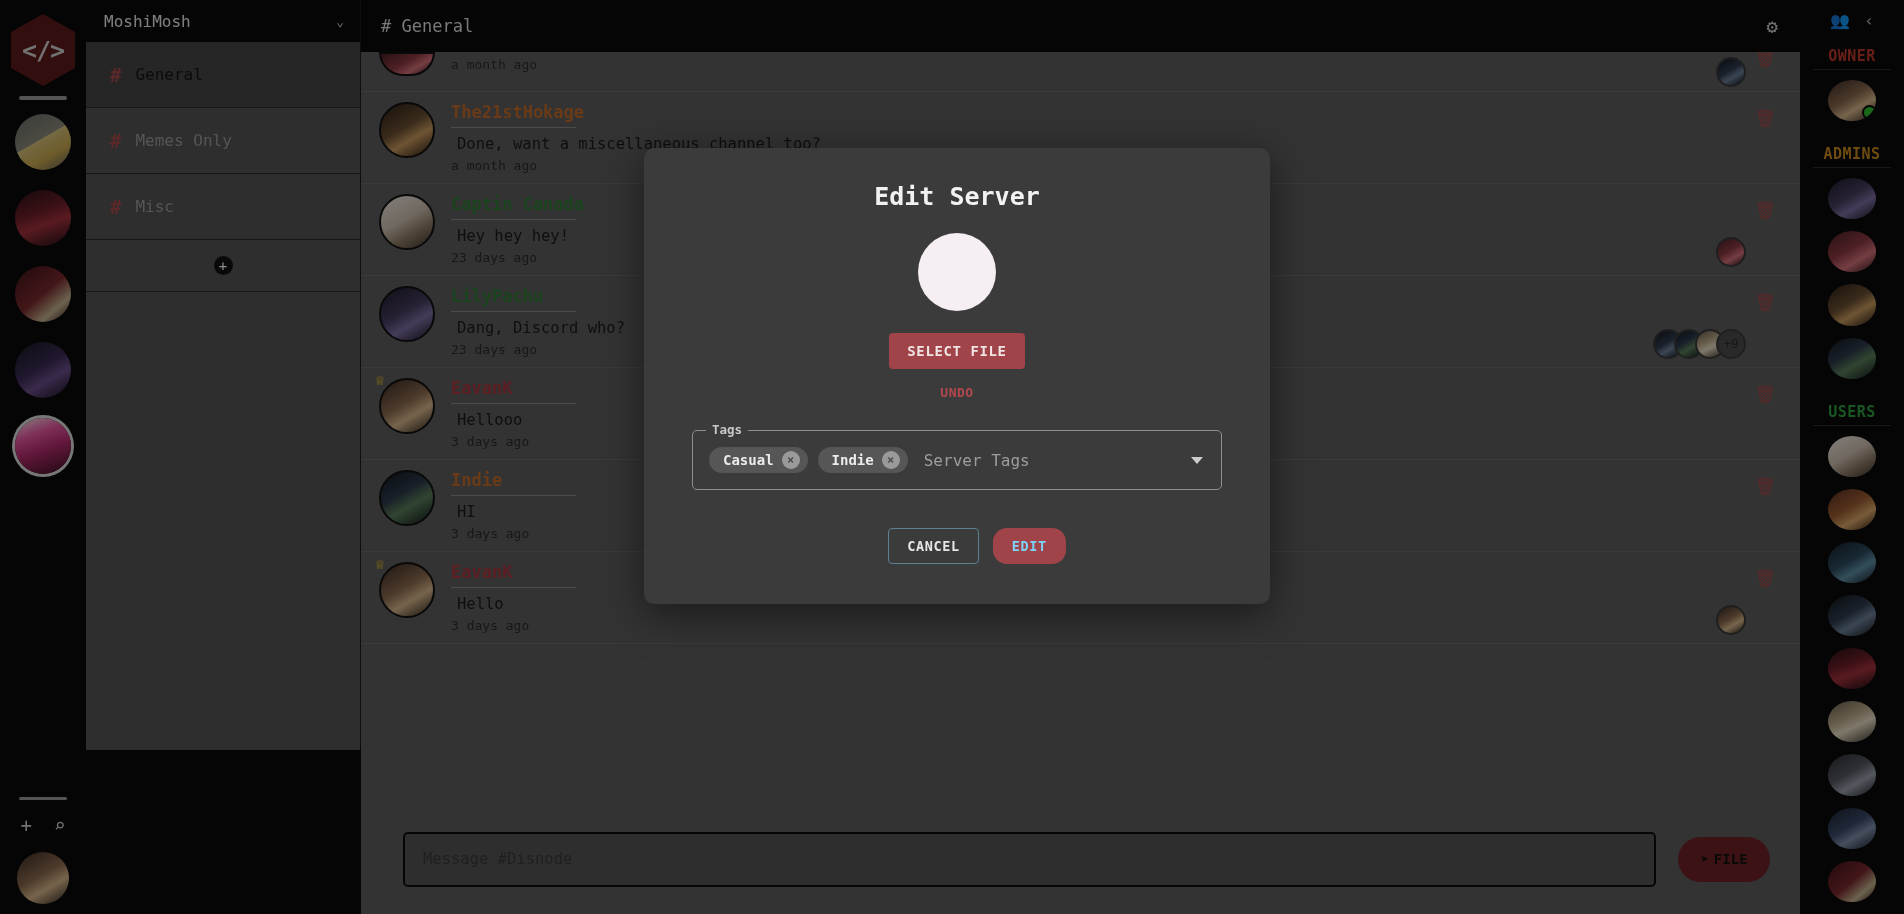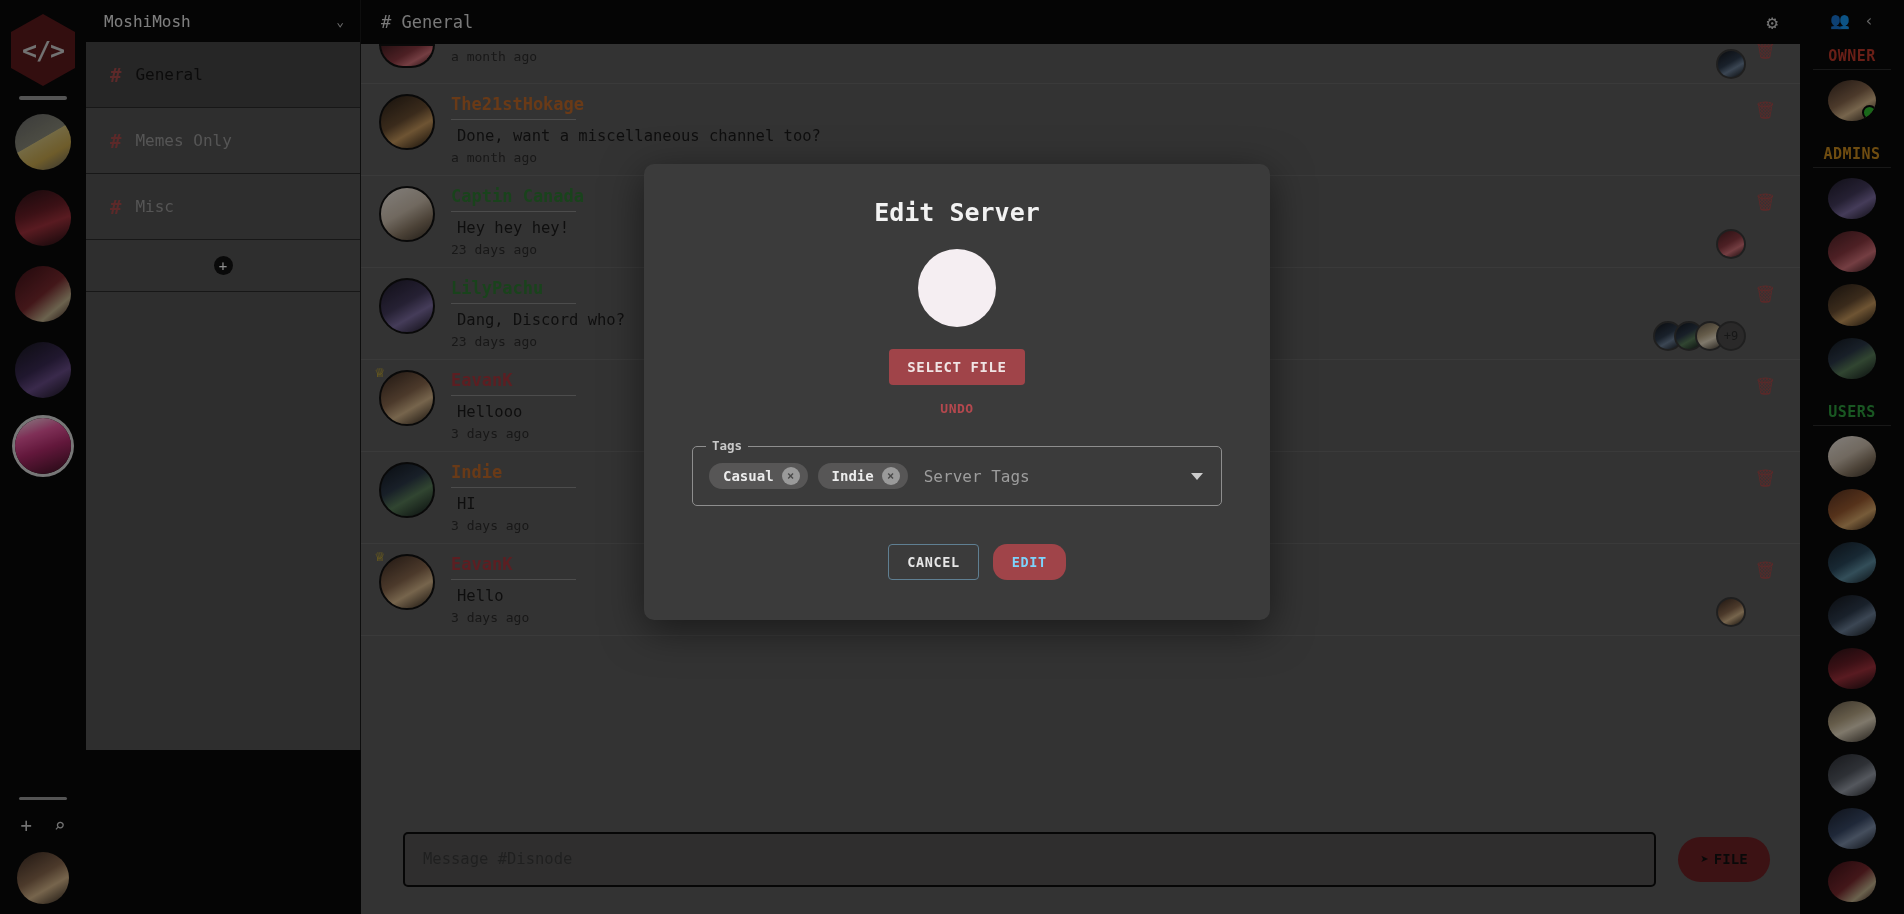--- a/index.html
+++ b/index.html
@@ -70,21 +70,21 @@
   .plus-circle {
     width: 19px; height: 19px; border-radius: 50%; background: #111; color: #fff;
     display: flex; align-items: center; justify-content: center; font-size: 14px;
     line-height: 1; cursor: pointer;
   }
   #channel-filler { flex: 1; background: #555454; }
 
   
   #chat { flex: 1; display: flex; flex-direction: column; height: 914px; min-width: 0; }
   #chat-header {
-    height: 44px; background: #0a0a0a; display: flex; align-items: center;
+    height: 52px; background: #0a0a0a; display: flex; align-items: center;
     justify-content: space-between; padding: 0 22px 0 20px; color: #dcdcdc; font-size: 17px;
   }
   #chat-header .gear { font-size: 19px; color: #cfcfcf; cursor: pointer; }
   #messages {
     flex: 1; background: #5e5d5d; overflow: hidden; position: relative;
   }
   .msg {
     display: flex; gap: 16px; padding: 10px 22px 10px 18px;
     border-bottom: 1px solid #6b6a6a; position: relative; min-height: 60px;
   }
@@ -141,21 +141,21 @@
   .online-dot {
     position: absolute; right: -1px; bottom: 1px; width: 15px; height: 15px;
     border-radius: 50%; background: #2fbd2f; border: 2px solid #0a0a0a;
   }
 
   
   #overlay {
     position: absolute; inset: 0; background: rgba(0,0,0,0.45); z-index: 40;
   }
   #modal {
-    position: absolute; left: 644px; top: 164px; width: 626px;
+    position: absolute; left: 644px; top: 148px; width: 626px;
     background: #3b3b3b; border-radius: 10px; z-index: 50;
     padding: 34px 48px 40px; box-shadow: 0 10px 40px rgba(0,0,0,.5);
   }
   #modal-title { text-align: center; color: #f2f2f2; font-size: 25px; font-weight: bold; }
   #modal-avatar {
     width: 78px; height: 78px; border-radius: 50%; margin: 22px auto 0;
     overflow: hidden; background: #f5eef2;
   }
   #select-file-btn {
     display: block; margin: 22px auto 0; background: #a04449; color: #f0e4e4;

